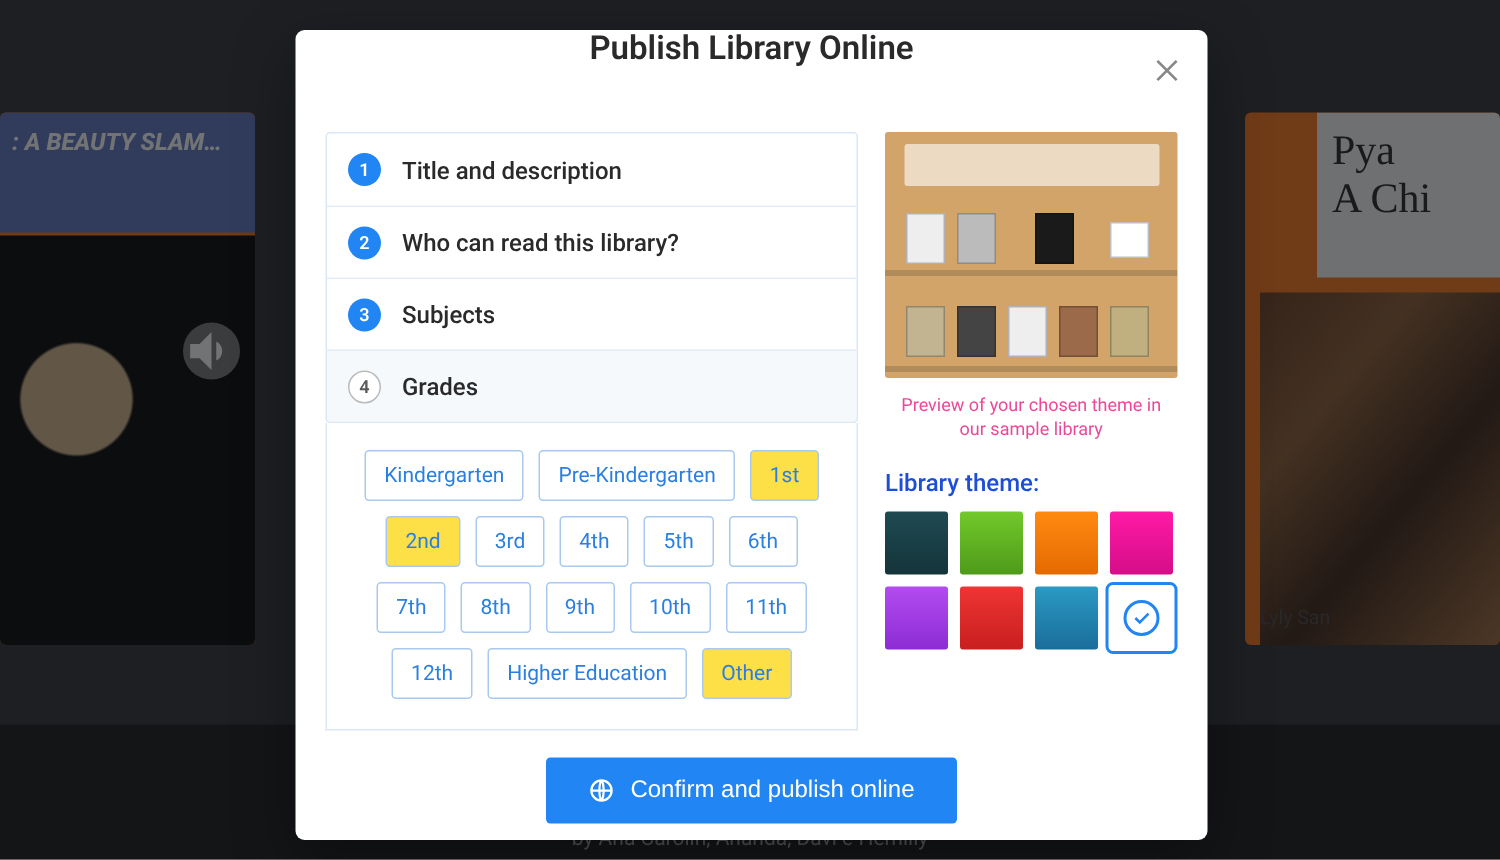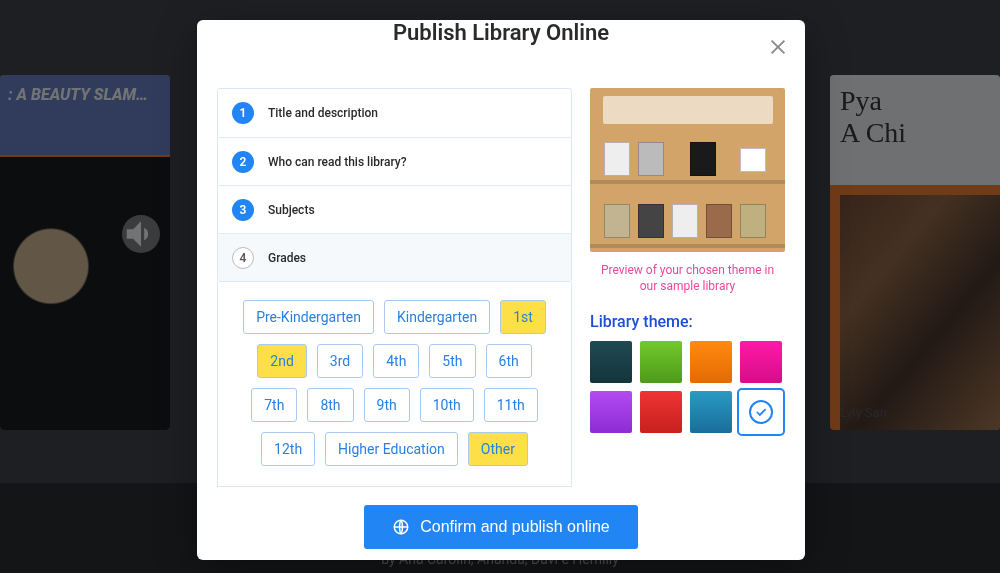--- a/index.html
+++ b/index.html
@@ -6,21 +6,21 @@
   html, body { width: 1000px; height: 573px; overflow: hidden; font-family: -apple-system, BlinkMacSystemFont, "Segoe UI", Roboto, Arial, sans-serif; }
   body { position: relative; background: #2c2f33; }
 
   
   .bg-left, .bg-right { position: absolute; top: 75px; background: #f97316; border-radius: 4px; overflow: hidden; }
   .bg-left { left: 0; width: 170px; height: 355px; }
   .bg-left .banner { height: 80px; background: #5d77c4; color: #fff; font-style: italic; font-weight: 800; font-size: 16px; padding: 10px 8px; }
   .bg-left .audio-btn { position: absolute; right: 10px; top: 140px; width: 38px; height: 38px; border-radius: 50%; background: #777; display:flex;align-items:center;justify-content:center;color:#fff;font-size:18px; }
   .bg-left .portrait { position: absolute; top: 82px; left: 0; right: 0; bottom: 0; background: radial-gradient(circle at 30% 40%, #d6b88c 0, #d6b88c 18%, #000 19%, #000 100%); }
 
-  .bg-right { right: 0; width: 170px; height: 355px; }
+  .bg-right { right: 0; width: 170px; height: 355px; padding-left: 48px; }
   .bg-right .title-area { height: 110px; background: #f7f7f5; padding: 10px 0 0 10px; color: #222; font-size: 28px; font-family: Georgia, serif; white-space: nowrap; }
   .bg-right .photo { position:absolute; top:120px; left:10px; right:0; height:235px; background: linear-gradient(130deg, #6a3a1e 0%, #8a5a30 30%, #3a2010 60%, #9f6a3a 100%); }
   .bg-right .author { position:absolute; left:10px; bottom:10px; font-size:13px; color:#444; }
 
   .bg-bottom { position:absolute; left:0; right:0; bottom:0; height:90px; background:#141414; color:#a8a8a8; font-size:14px; display:flex; align-items:flex-end; justify-content:center; padding-bottom:6px; }
 
   .overlay { position:absolute; inset:0; background: rgba(20,22,25,0.6); }
 
   
   .modal { position:absolute; left:197px; top:20px; width:608px; height:540px; background:#fff; border-radius:6px; box-shadow:0 12px 40px rgba(0,0,0,0.35); }
@@ -33,21 +33,21 @@
   .left-col { flex: 1 1 auto; width: 356px; }
   .right-col { width: 195px; flex: 0 0 195px; }
 
   
   .steps { border:1px solid #dbe7f5; border-radius:3px; overflow:hidden; }
   .step { height:48px; display:flex; align-items:center; gap:14px; padding:0 14px; border-top:1px solid #e2edf8; cursor:pointer; }
   .step:first-child { border-top:none; }
   .step .badge { width:22px; height:22px; border-radius:50%; display:flex; align-items:center; justify-content:center; font-size:12px; font-weight:600; }
   .badge-blue { background:#2185f3; color:#fff; }
   .badge-gray { background:#fff; border:1px solid #bbb; color:#5a5a5a; }
-  .step .label { font-size:12px; color:#2a2a2a; font-weight:500;text-align:center; }
+  .step .label { font-size:16px; color:#2a2a2a; font-weight:500;text-align:center; }
   .step.active { background:#f6f9fc; }
 
   
   .grade-panel { border-left:1px solid #dbe7f5; border-right:1px solid #dbe7f5; border-bottom:1px solid #dbe7f5; padding:18px 14px 20px; display:flex; flex-wrap:wrap; gap:10px; justify-content:center; }
   .chip { border:1px solid #a9c9ef; color:#2a7fe0; background:#fff; font-size:14px; padding:8px 12px; border-radius:3px; cursor:pointer; }
   .chip.selected { background:#fde047; }
 
   
   .preview { width:195px; height:164px; border-radius:2px; background: linear-gradient(#d2a46a, #d2a46a); position:relative; overflow:hidden; }
   .preview .shelf-title { position:absolute; top:8px; left:50%; transform:translateX(-50%); width:170px; height:28px; background:rgba(255,255,255,0.6); border-radius:2px; }
@@ -119,22 +119,22 @@
           <div class="step">
             <div class="badge badge-blue">3</div>
             <div class="label">Subjects</div>
           </div>
           <div class="step active">
             <div class="badge badge-gray">4</div>
             <div class="label">Grades</div>
           </div>
         </div>
       <div class="grade-panel" id="grades">
+          <div class="chip">Kindergarten</div>
           <div class="chip">Pre-Kindergarten</div>
-          <div class="chip">Kindergarten</div>
           <div class="chip selected">1st</div>
           <div class="chip selected">2nd</div>
           <div class="chip">3rd</div>
           <div class="chip">4th</div>
           <div class="chip">5th</div>
           <div class="chip">6th</div>
           <div class="chip">7th</div>
           <div class="chip">8th</div>
           <div class="chip">9th</div>
           <div class="chip">10th</div>

